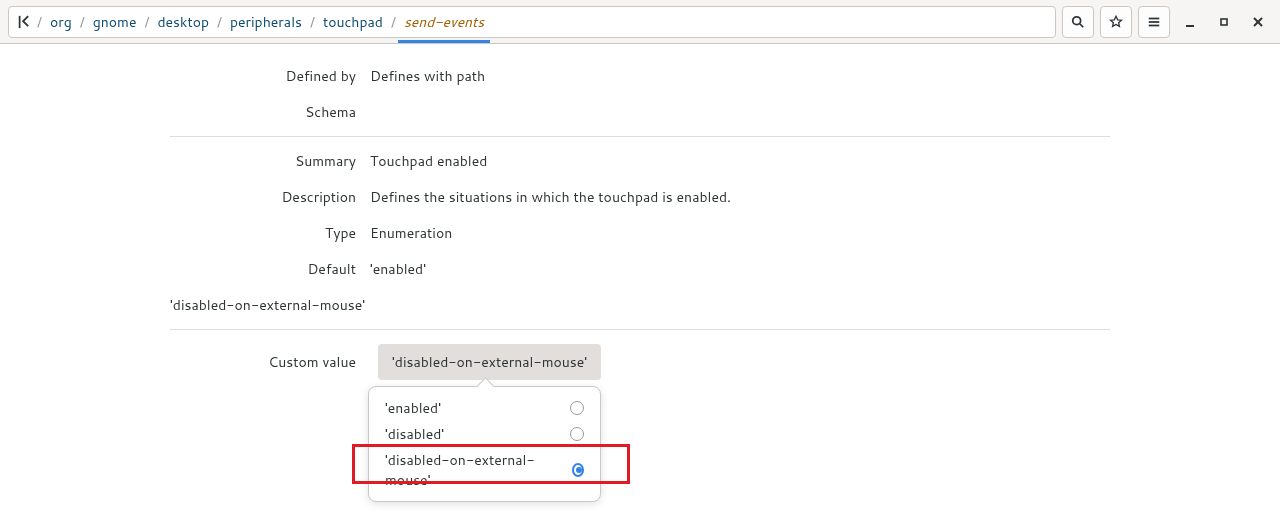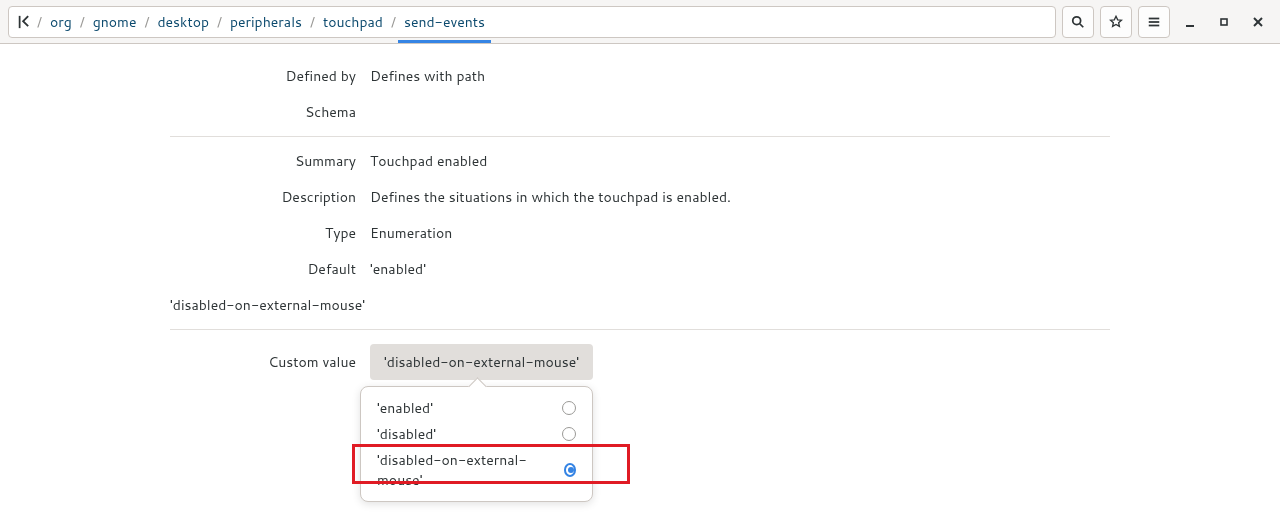--- a/index.html
+++ b/index.html
@@ -34,22 +34,23 @@
     gap: 6px;
     font-size: 14px;
     color: #5c5c5c;
   }
   .pathbar .crumb {
     color: #0c4a6e;
     padding: 0 2px;
     cursor: pointer;
   }
   .pathbar .crumb.active {
-    color: #0c4a6e;
+    color: #a16207;
     position: relative;
+    font-style: italic;
   }
   .pathbar .crumb.active::after {
     content: "";
     position: absolute;
     left: -4px; right: -4px;
     bottom: -11px;
     height: 3px;
     background: #3584e4;
   }
   .pathbar .sep { color: #9a9996; }
@@ -280,21 +281,21 @@
       <div class="value">Enumeration</div>
     </div>
     <div class="row">
       <div class="label">Default</div>
       <div class="value">'enabled'</div>
     </div>
     <div class="row">
       <div class="value">'disabled-on-external-mouse'</div>
     </div>
     <div class="divider"></div>
-    <div class="row" style="align-items:flex-start;">
+    <div class="row" style="align-items:flex-start;gap:8px;">
       <div class="label" style="padding-top:8px;">Custom value</div>
       <div class="value">
         <div class="custom-wrap">
           <div class="chip">'disabled-on-external-mouse'</div>
           <div class="popover">
             <div class="opt">
               <span>'enabled'</span>
               <span class="radio"></span>
             </div>
             <div class="opt">

